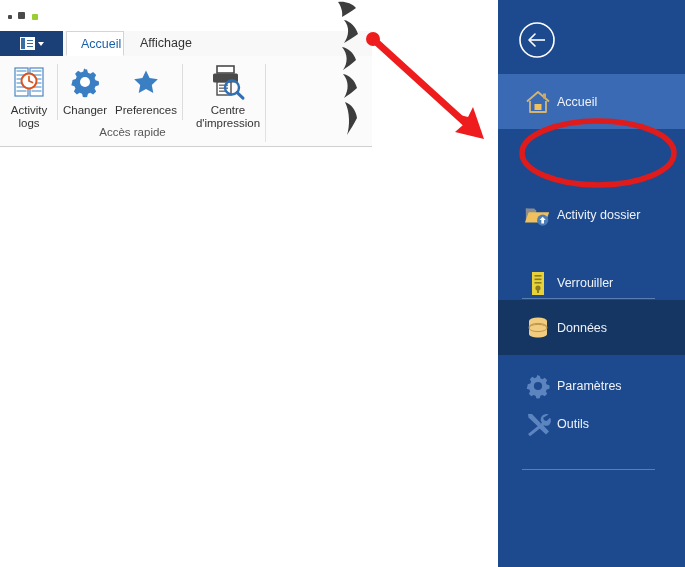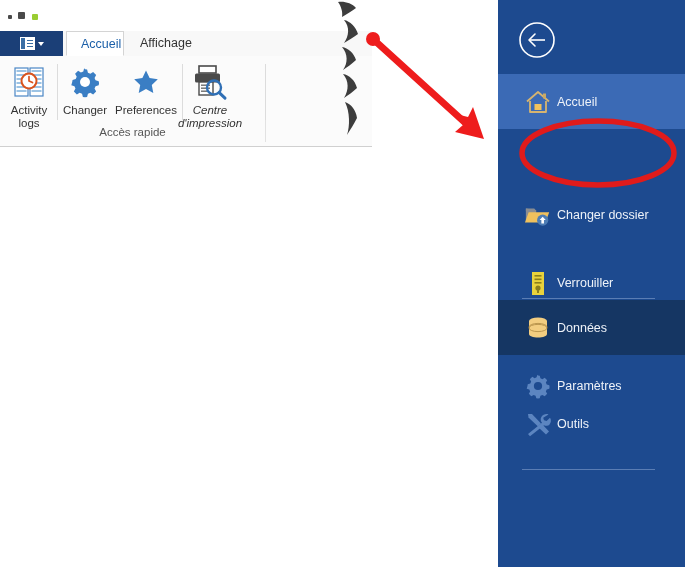--- a/index.html
+++ b/index.html
@@ -138,21 +138,21 @@
   .ribbon-btn .icon-wrap {
     height: 44px;
     display: flex;
     align-items: center;
     justify-content: center;
   }
   .ribbon-btn .lbl { display: block; }
   #btn-activity-logs { left: 2px; width: 54px; }
   #btn-options      { left: 60px; width: 50px; }
   #btn-preferences  { left: 112px; width: 68px; }
-  #btn-print-center { left: 172px; width: 76px; font-style: italic; }
+  #btn-print-center { left: 190px; width: 76px; }
 
   .vdiv {
     position: absolute;
     top: 8px;
     width: 1px; height: 56px;
     background: #dcdcdc;
   }
   #vdiv-1 { left: 57px; }
   #vdiv-2 { left: 182px; }
   #vdiv-3 { left: 265px; }
@@ -404,21 +404,21 @@
   <div class="menu-item" id="mi-changer-d">
     <span class="mi-icon">
       <svg width="30" height="28" viewBox="0 0 30 28">
         <path d="M2 7 L11 7 L13.5 10 L2 10 Z" fill="#8a8d92"></path>
         <path d="M2 7 L2 20 L13 20 L13 9 Z" fill="#8a8d92"></path>
         <path d="M5 11 L27 11 L23 22 L1 22 Z" fill="#f0c15d"></path>
         <circle cx="20" cy="19.5" r="6" fill="#4e7db5"></circle>
         <path d="M20 15.8 L23.3 19.4 L21.4 19.4 L21.4 23 L18.6 23 L18.6 19.4 L16.7 19.4 Z" fill="#ffffff"></path>
       </svg>
     </span>
-    <span class="mi-label">Changer dossier</span>
+    <span class="mi-label">Activity dossier</span>
   </div>
 
   <div class="menu-item" id="mi-verrouiller">
     <span class="mi-icon">
       <svg width="28" height="28" viewBox="0 0 28 28">
         <rect x="8" y="3" width="12" height="23" fill="#e8d23c"></rect>
         <g fill="#8a7f1c">
           <rect x="10.5" y="6" width="7" height="1.6"></rect>
           <rect x="10.5" y="9.5" width="7" height="1.6"></rect>
           <rect x="10.5" y="13" width="7" height="1.6"></rect>

